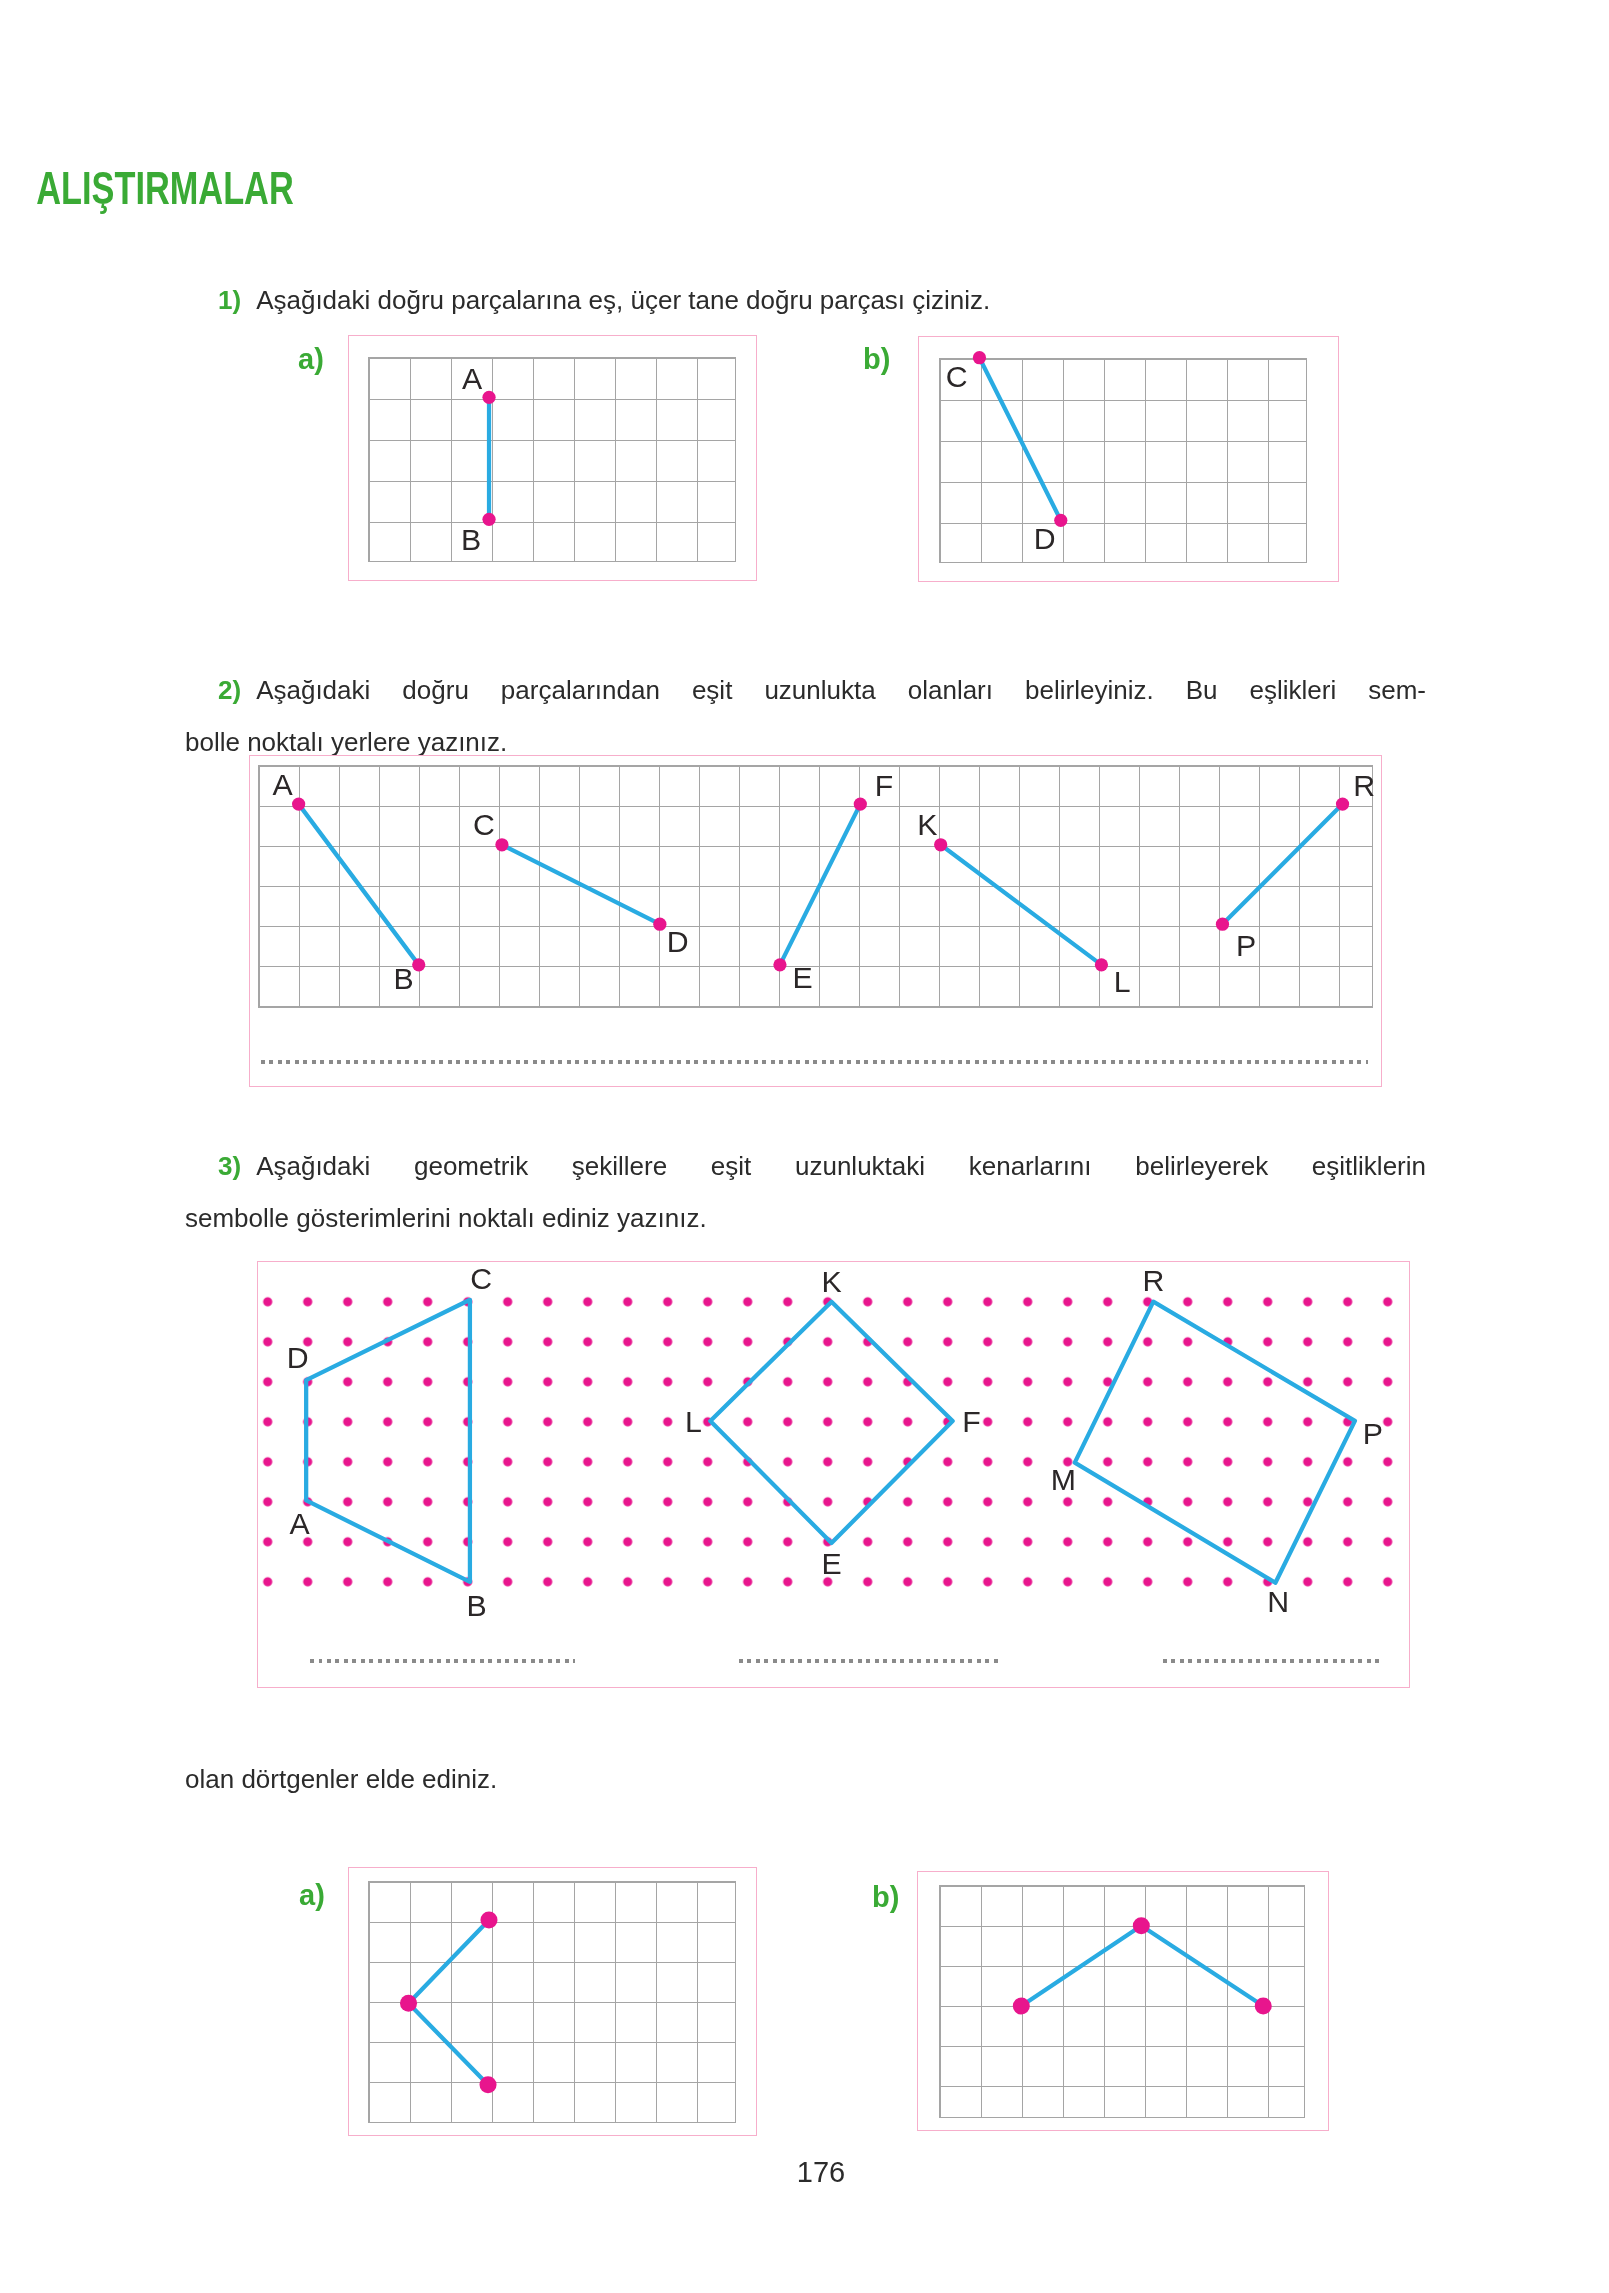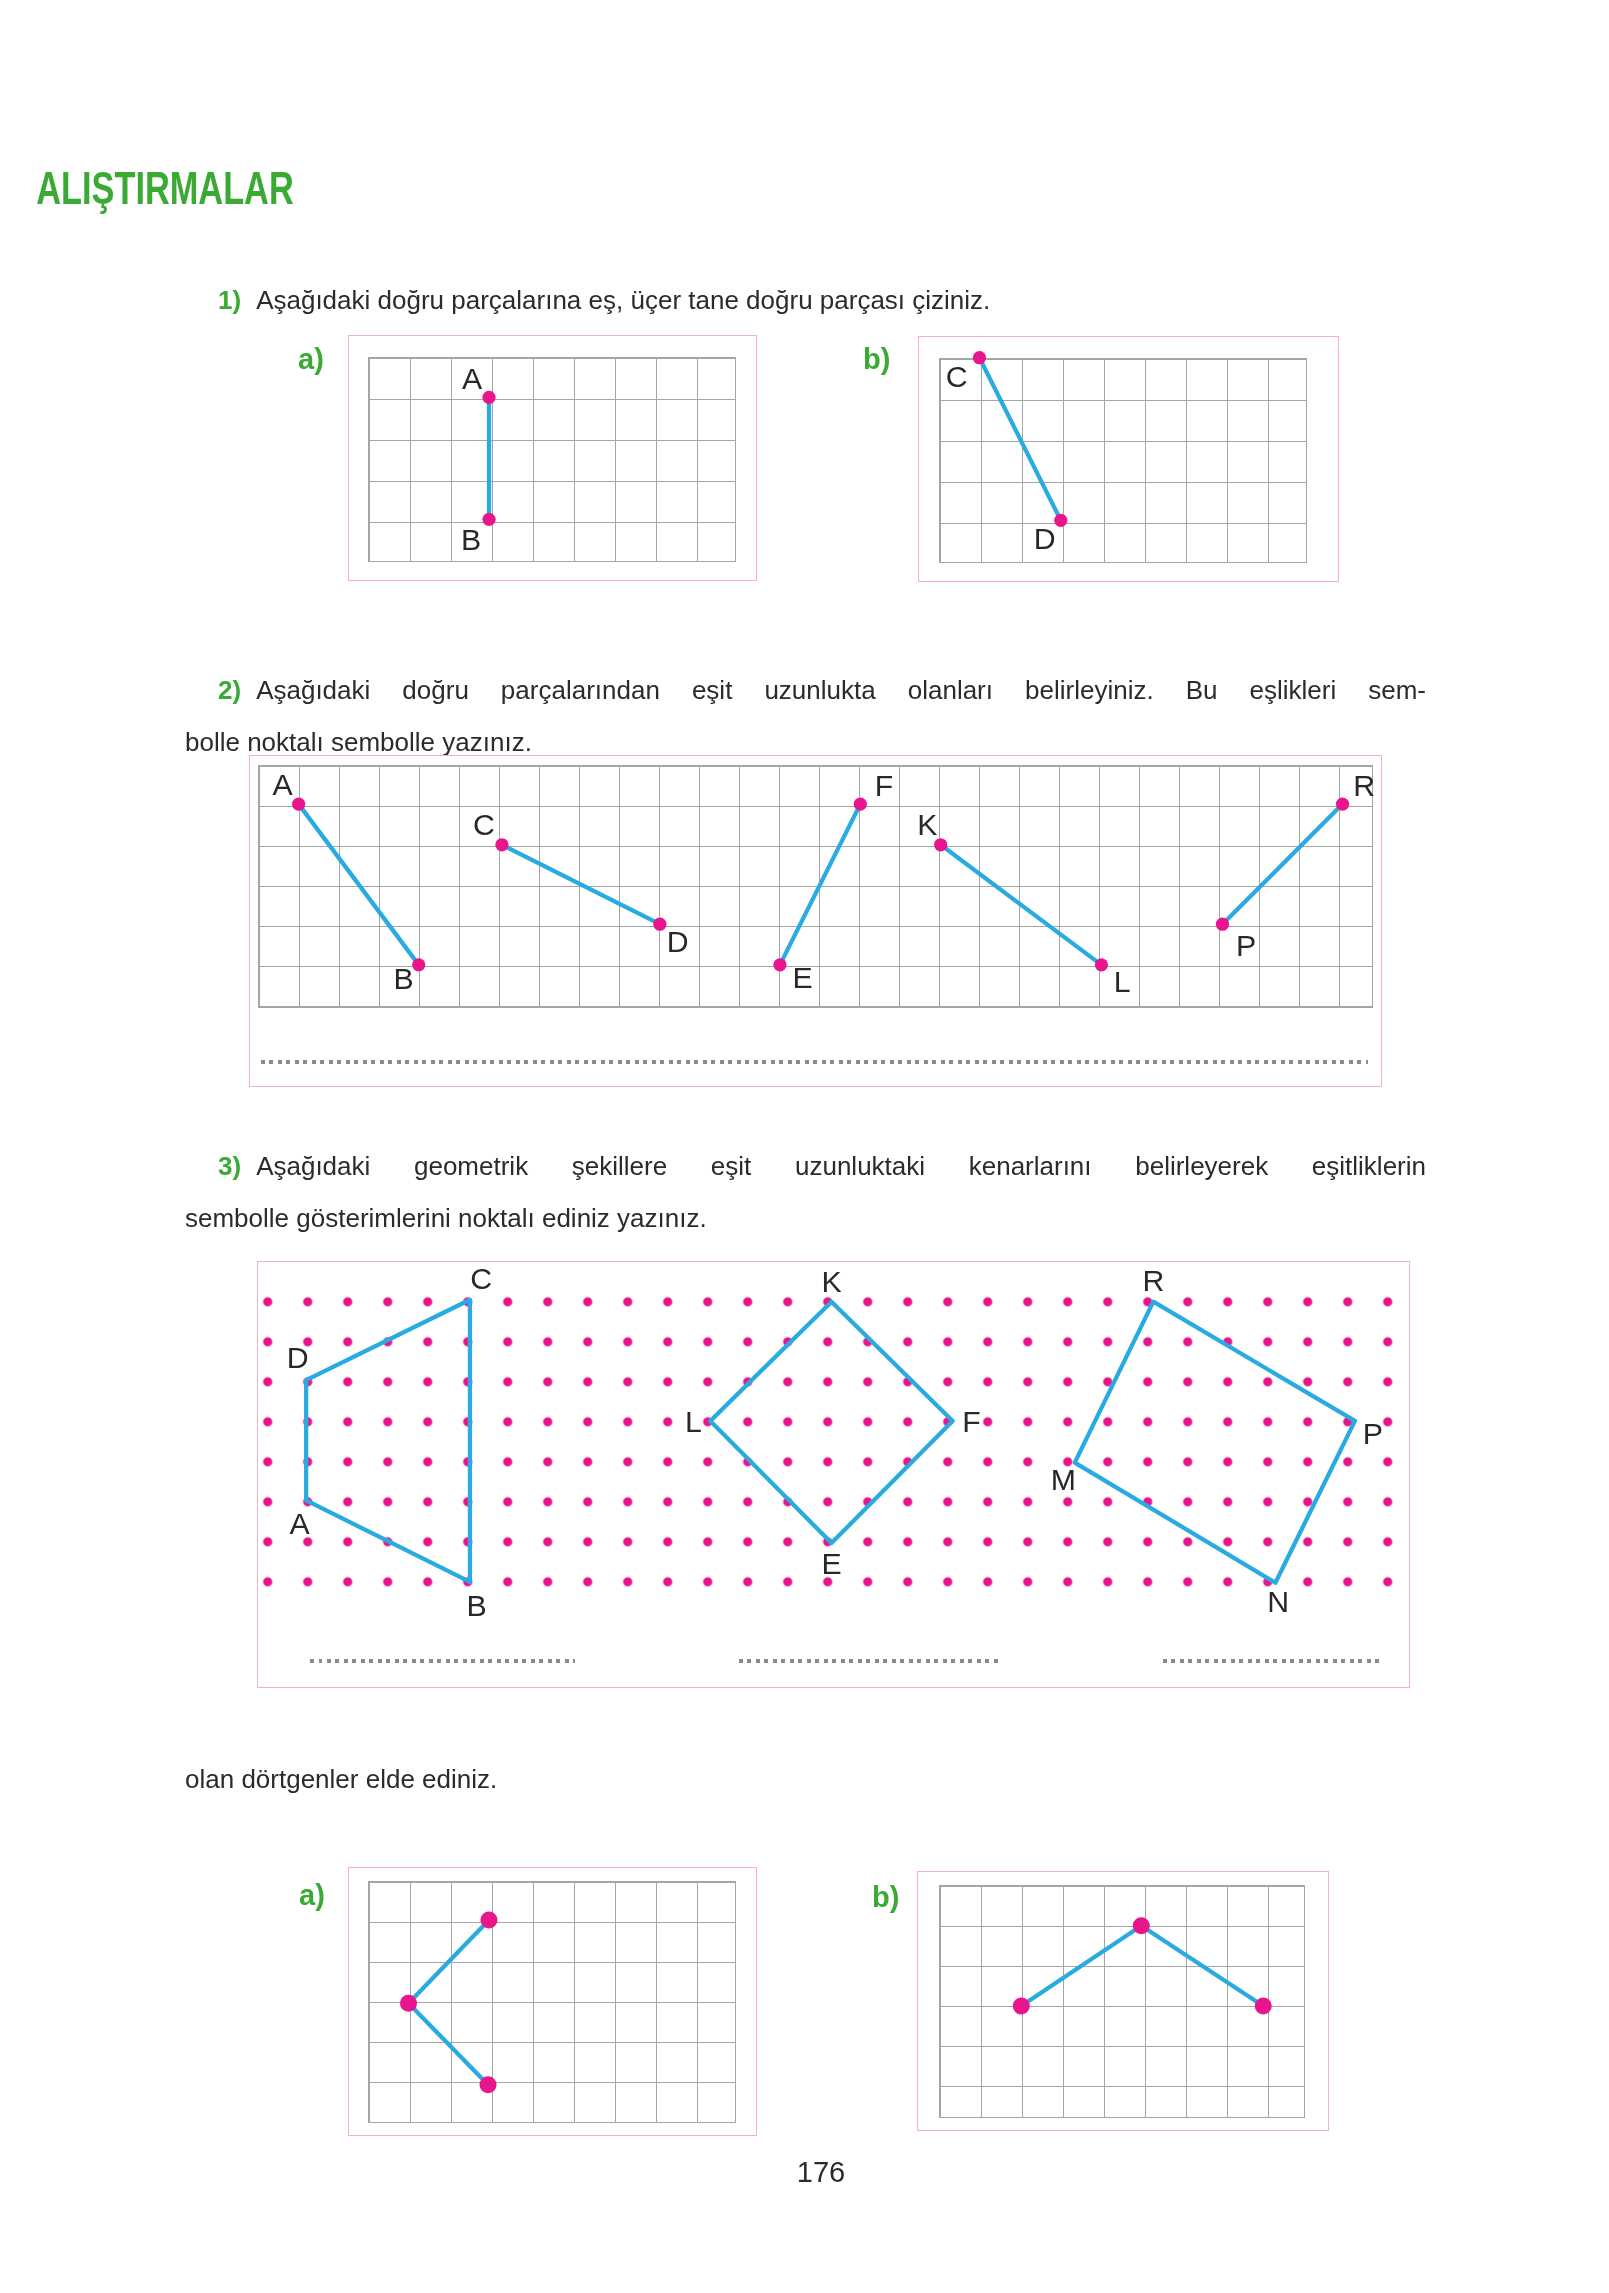--- a/index.html
+++ b/index.html
@@ -73,21 +73,21 @@
       <circle class="pt" cx="152" cy="196" r="7"></circle>
       <text x="42" y="55">C</text>
       <text x="135" y="226">D</text>
     </svg>
   </div>
 
   <div class="para" style="top:664px;">
     <div class="jline">
       <span class="qnum">2)</span><span>Aşağıdaki doğru parçalarından eşit uzunlukta olanları belirleyiniz. Bu eşlikleri sem-</span>
     </div>
-    <div>bolle noktalı sembolle yazınız.</div>
+    <div>bolle noktalı yerlere yazınız.</div>
   </div>
 
   <div class="pinkbox" style="left:249px;top:755px;width:1131px;height:330px;">
     <div class="grid" style="left:7.6px;top:8.5px;width:1113px;height:241px;background-size:40px 40px;"></div>
     <svg class="overlay" width="1131" height="330" viewBox="0 0 1195 349">
       <line class="seg" x1="53" y1="53" x2="180" y2="223"></line>
       <line class="seg" x1="268" y1="96" x2="435" y2="180"></line>
       <line class="seg" x1="562" y1="223" x2="647" y2="53"></line>
       <line class="seg" x1="732" y1="96" x2="902" y2="223"></line>
       <line class="seg" x1="1030" y1="180" x2="1157" y2="53"></line>

